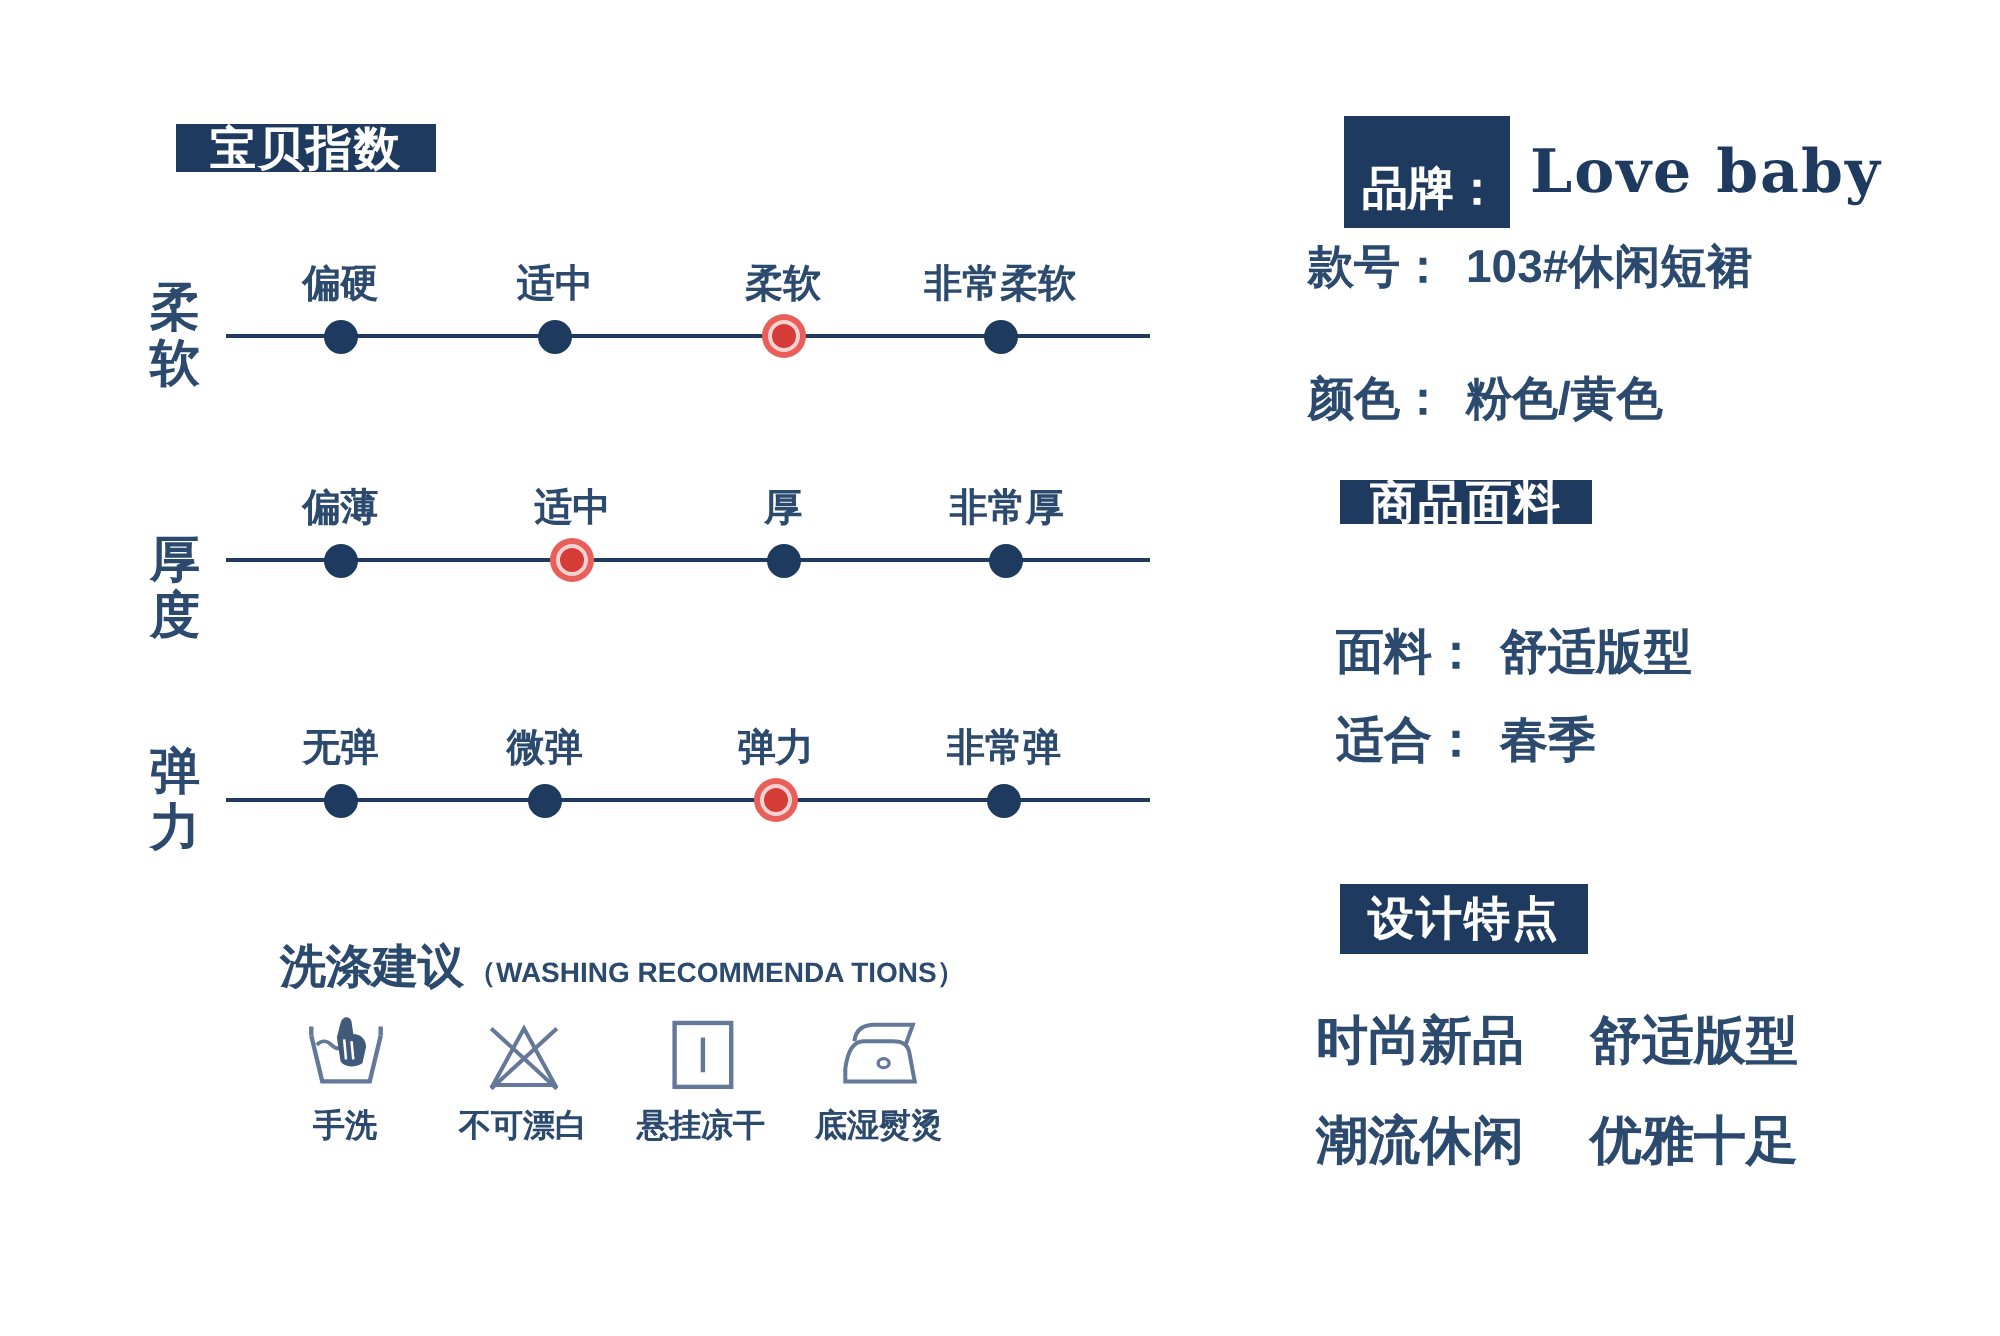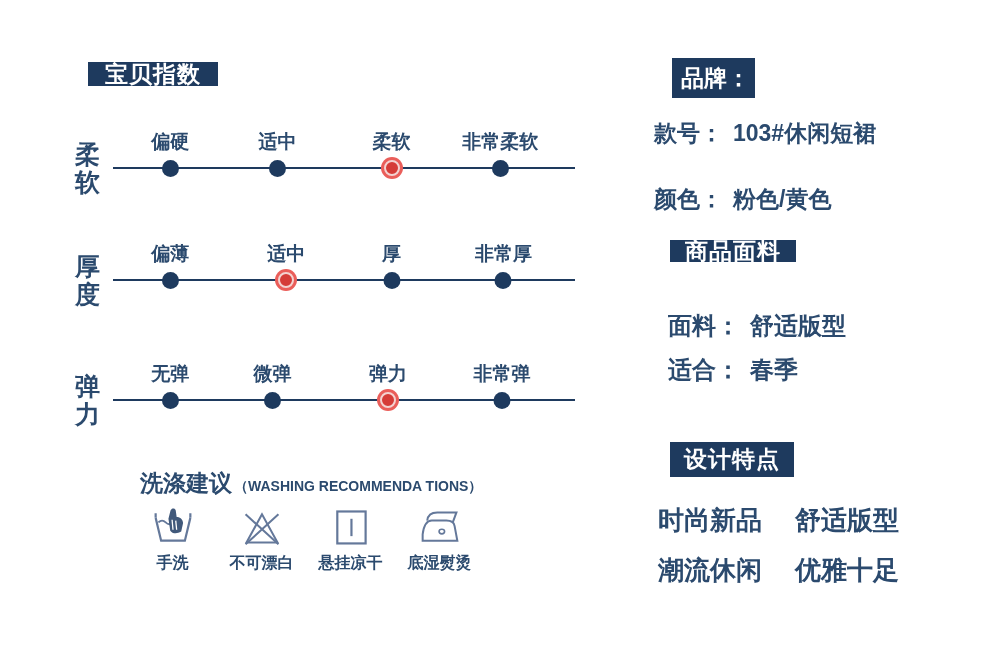--- a/index.html
+++ b/index.html
@@ -43,21 +43,21 @@
   #wash-title{position:absolute;left:140px;top:468px;display:flex;align-items:baseline;white-space:nowrap;}
   #wash-title .cn{font-size:23px;font-weight:bold;color:var(--text);}
   #wash-title .en{font-size:14px;font-weight:bold;color:var(--text);margin-left:2px;}
   #wash-items{position:absolute;left:128px;top:506px;display:flex;}
   .wash-item{width:89px;text-align:center;}
   .wash-item svg{display:block;margin:0 auto;}
   .wash-label{font-size:16px;font-weight:bold;color:var(--text);margin-top:5px;white-space:nowrap;}
 
   #brand-row{position:absolute;left:672px;top:58px;display:flex;align-items:center;}
   #brand-box{background:var(--navy);color:#fff;font-size:23px;font-weight:bold;height:40px;
-    display:flex;align-items:center;padding:0 5px 0 9px;}
+    display:flex;align-items:center;padding:16px 5px 0 9px;}
   #brand-name{margin-left:10px;font-family:"DejaVu Serif",serif;font-weight:bold;
     font-size:30px;color:var(--navy);letter-spacing:1px;}
 
   .info-line{position:absolute;font-weight:bold;color:var(--text);white-space:nowrap;}
   .info-line .val{margin-left:10px;}
   #style-line{left:654px;top:118px;font-size:23px;}
   #color-line{left:654px;top:156px;font-size:23px;margin-top:28px;}
   #fabric-line{left:668px;top:310px;font-size:24px;}
   #season-line{left:668px;top:354px;font-size:24px;}
 
@@ -86,21 +86,21 @@
   <div class="stop" style="left:60.3%">
     <div class="stop-label">柔软</div>
     <div class="dot selected"></div>
   </div>
   <div class="stop" style="left:83.8%">
     <div class="stop-label">非常柔软</div>
     <div class="dot"></div>
   </div>
 </div>
 
-<div class="v-label" style="top:252px">厚度</div>
+<div class="v-label" style="top:266px">厚度</div>
 <div class="scale-row" style="top:241px">
   <div class="scale-line"></div>
   <div class="stop" style="left:12.4%">
     <div class="stop-label">偏薄</div>
     <div class="dot"></div>
   </div>
   <div class="stop" style="left:37.5%">
     <div class="stop-label">适中</div>
     <div class="dot selected"></div>
   </div>
@@ -170,20 +170,21 @@
       <path d="M10 16 Q11 7 21 7 L42 7 L38 18" fill="none" stroke="var(--icon)" stroke-width="2.2"></path>
       <path d="M5 38 H43 L40 22 Q39 16 31 16 H15 Q7 16 5 31 Z" fill="none" stroke="var(--icon)" stroke-width="2.2"></path>
       <ellipse cx="26" cy="28" rx="3" ry="2.5" fill="none" stroke="var(--icon)" stroke-width="1.8"></ellipse>
     </svg>
     <div class="wash-label">底湿熨烫</div>
   </div>
 </div>
 
 <div id="brand-row">
   <div id="brand-box" class="hdr-box-inline" style="background:var(--navy)">品牌：</div>
+  <div id="brand-name">Love baby</div>
 </div>
 
 <div class="info-line" id="style-line">
   <span>款号：</span><span class="val">103#休闲短裙</span>
 </div>
 <div class="info-line" id="color-line">
   <span>颜色：</span><span class="val">粉色/黄色</span>
 </div>
 
 <div class="hdr-box" id="fabric-title-box">商品面料</div>

